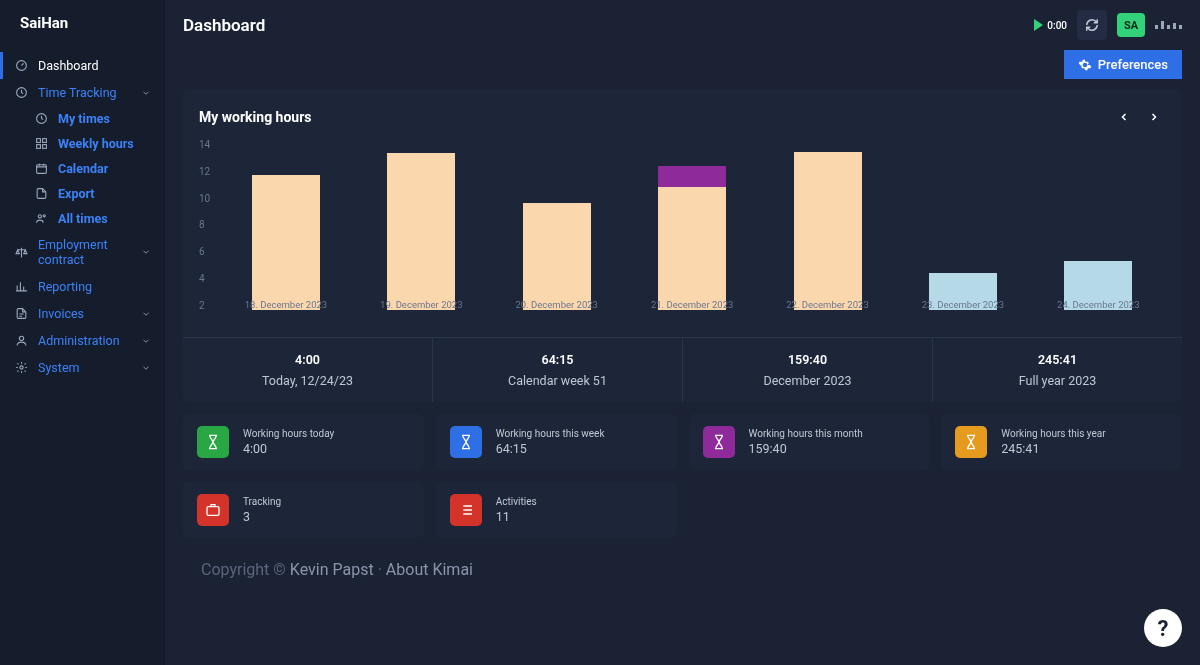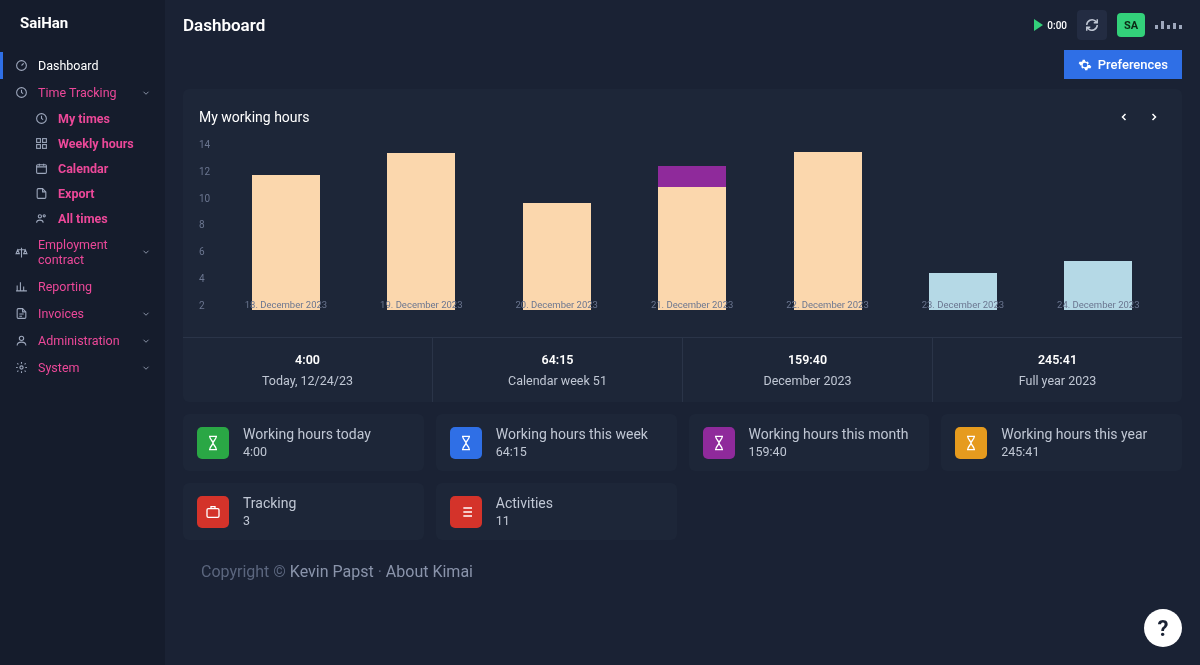--- a/index.html
+++ b/index.html
@@ -25,21 +25,21 @@
 .brand {
   padding: 14px 20px;
   font-weight: 700;
   font-size: 15px;
 }
 .nav { padding: 6px 0; }
 .nav-item {
   display: flex;
   align-items: center;
   padding: 6px 14px;
-  color: #ec4899;
+  color: #3b82f6;
   cursor: pointer;
   gap: 10px;
   font-size: 12.5px;
   position: relative;
 }
 .nav-item.active {
   color: #fff;
 }
 .nav-item.active::before {
   content: "";
@@ -90,21 +90,21 @@
   font-size: 13px; font-weight: 500; cursor: pointer;
 }
 
 
 .card {
   background: #1d2638;
   border-radius: 6px;
   padding: 16px;
 }
 .chart-header { display: flex; align-items: center; margin-bottom: 10px; }
-.chart-title { font-size: 14px; font-weight: 400; }
+.chart-title { font-size: 14px; font-weight: 700; }
 .chart-nav { margin-left: auto; display: flex; gap: 6px; }
 .chart-nav-btn { width: 24px; height: 24px; display: flex; align-items: center; justify-content: center; cursor: pointer; }
 
 .chart-area { display: flex; height: 190px; }
 .y-axis { display: flex; flex-direction: column; justify-content: space-between; padding-right: 8px; font-size: 10px; color: #6b7690; padding-bottom: 18px; }
 .plot { flex: 1; display: flex; align-items: flex-end; justify-content: space-around; border-bottom: 1px solid transparent; padding-bottom: 18px; position: relative; }
 .bar-group { display: flex; flex-direction: column; align-items: center; width: 13%; }
 .bar-stack { width: 68px; display: flex; flex-direction: column-reverse; }
 .bar-seg { width: 100%; }
 .bar-label { position: absolute; bottom: 0; font-size: 9.5px; color: #6b7690; white-space: nowrap; }
@@ -123,21 +123,21 @@
 .grid { display: grid; grid-template-columns: repeat(4, 1fr); gap: 12px; margin-top: 12px; }
 .widget {
   background: #1d2638; border-radius: 6px; padding: 12px 14px;
   display: flex; align-items: center; gap: 14px;
 }
 .widget-icon {
   width: 32px; height: 32px; border-radius: 5px;
   display: flex; align-items: center; justify-content: center; flex-shrink: 0;
 }
 .widget-body { display: flex; flex-direction: column; gap: 2px; }
-.widget-title { font-size: 14px; color: #c0c7d4; }
+.widget-title { font-size: 10px; color: #c0c7d4; }
 .widget-value { font-size: 12.5px; color: #c0c7d4; }
 
 .footer { padding: 22px 18px 10px; font-size: 16px; color: #5b667e; }
 .footer a { color: #8a94ab; text-decoration: none; }
 
 .help-fab {
   position: fixed; right: 18px; bottom: 18px;
   width: 38px; height: 38px; border-radius: 50%;
   background: #fff; color: #1a2234;
   display: flex; align-items: center; justify-content: center;

